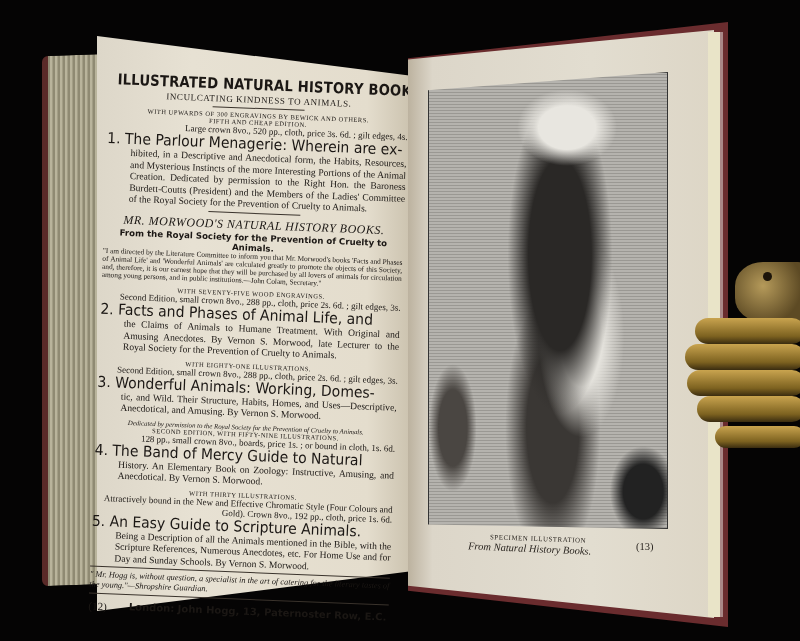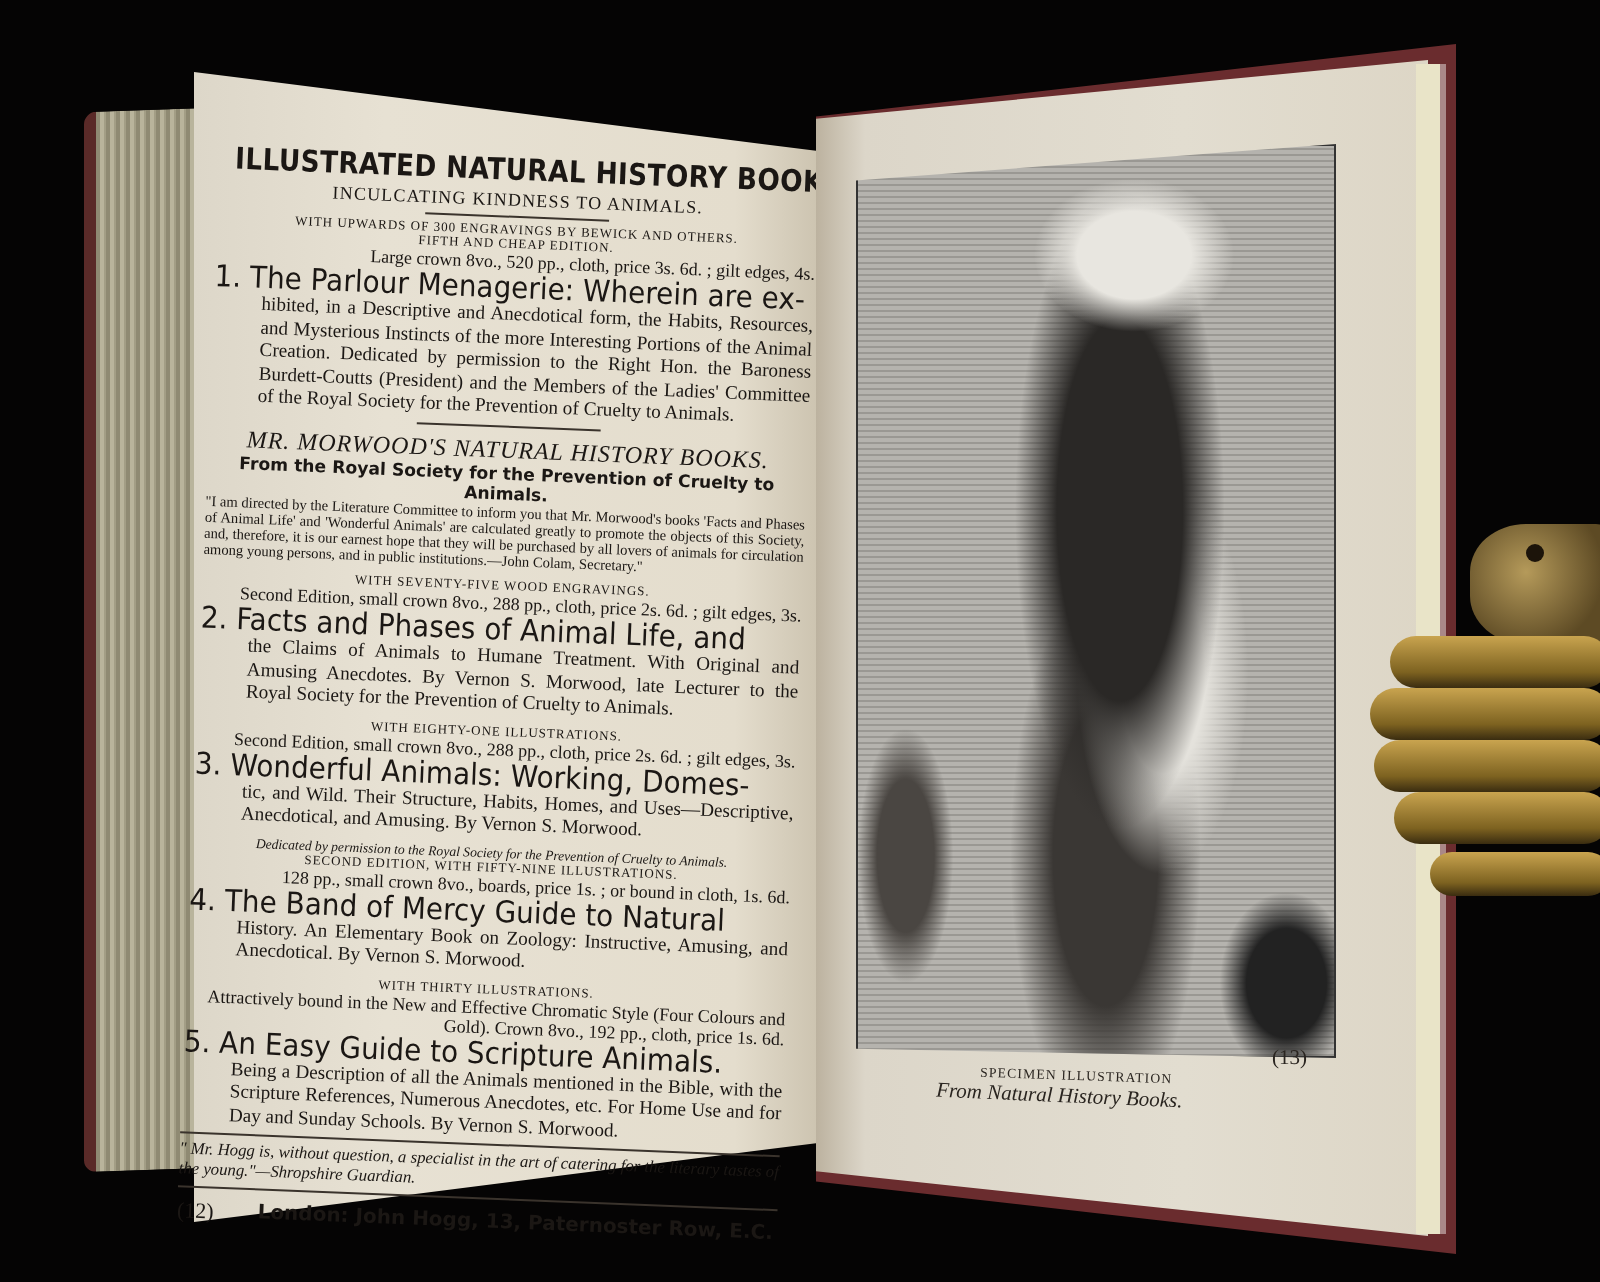--- a/index.html
+++ b/index.html
@@ -38,21 +38,21 @@
       radial-gradient(ellipse 30% 12% at 58% 12%, #e8e6e0 0 40%, transparent 70%),
       radial-gradient(ellipse 22% 35% at 55% 40%, #2a2826 0 60%, transparent 100%),
       radial-gradient(ellipse 18% 22% at 64% 58%, #e4e2dc 0 50%, transparent 100%),
       radial-gradient(ellipse 20% 30% at 52% 78%, #3a3734 0 55%, transparent 100%),
       radial-gradient(ellipse 10% 14% at 10% 78%, #4a4642 0 60%, transparent 100%),
       radial-gradient(ellipse 14% 10% at 90% 92%, #222 0 60%, transparent 100%),
       repeating-linear-gradient(0deg,#9a9893 0 1px,#b5b3ae 1px 3px);
     border:1px solid #333; clip-path:polygon(0 4%, 100% 0, 100% 100%, 0 99%); }
   .cap1 { position:absolute; left:490px; top:535px; font-size:6.8px; letter-spacing:0.6px; color:#2a2520; transform:rotate(2deg); text-transform:uppercase; }
   .cap2 { position:absolute; left:468px; top:543px; font-style:italic; font-size:10.5px; color:#2a2520; transform:rotate(2.5deg); }
-  .pno-right { position:absolute; left:636px; top:524px; font-size:10.5px; color:#2a2520; }
+  .pno-right { position:absolute; left:636px; top:541px; font-size:10.5px; color:#2a2520; }
 
   
   .hand-plate { position:absolute; left:735px; top:262px; width:70px; height:60px; background:radial-gradient(circle at 40% 40%,#b59a5a,#5d4a24 70%); border-radius:40% 10% 10% 40%; }
   .hand-plate::after { content:""; position:absolute; left:28px; top:10px; width:9px; height:9px; border-radius:50%; background:#1c140a; }
   .hand { position:absolute; left:685px; top:318px; width:120px; height:140px; }
   .finger { position:absolute; height:26px; border-radius:14px; background:linear-gradient(180deg,#c9a44f,#7d6220 70%,#3a2c10); }
 </style>
 </head>
 <body>
 

